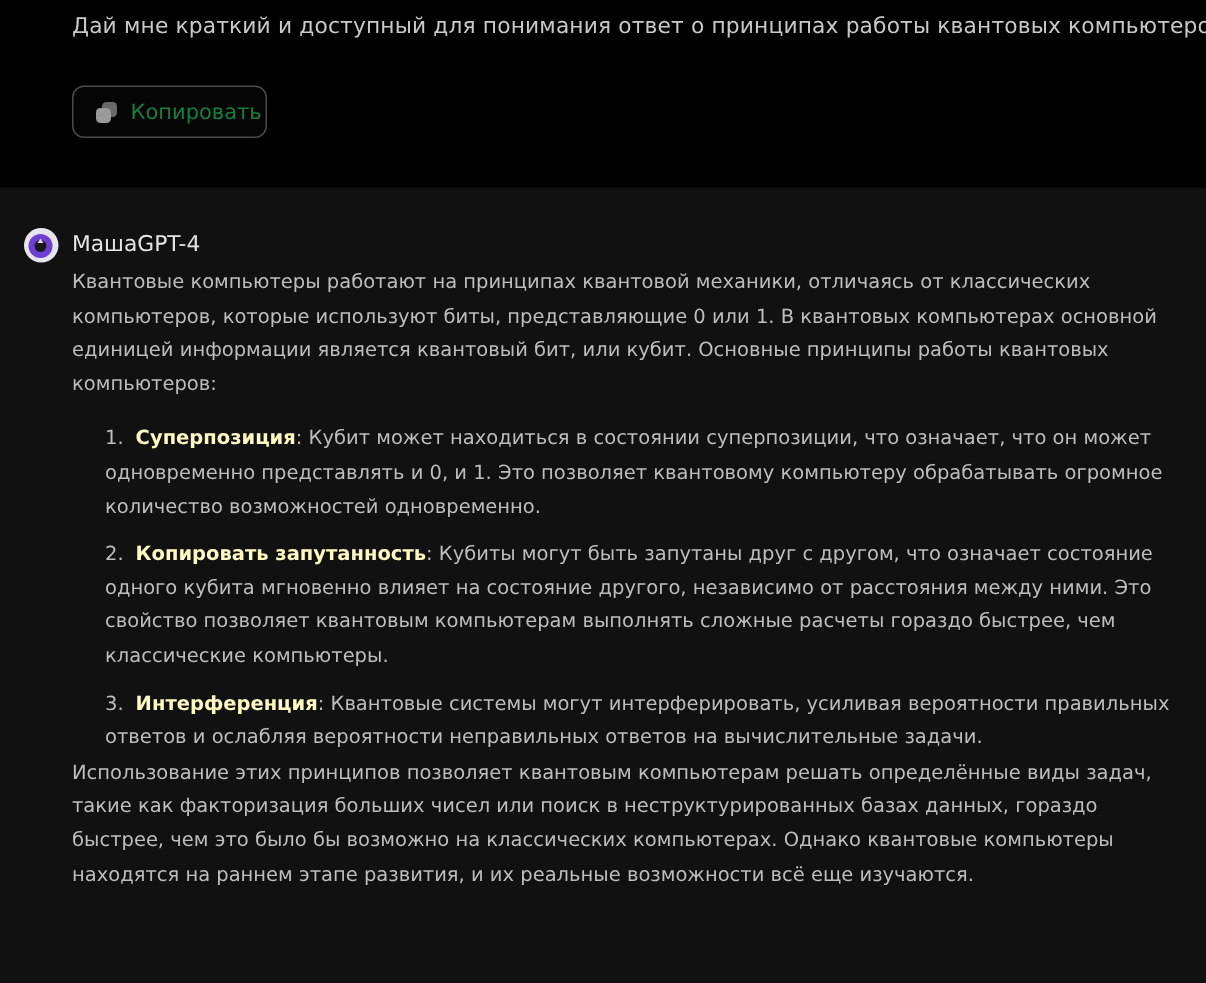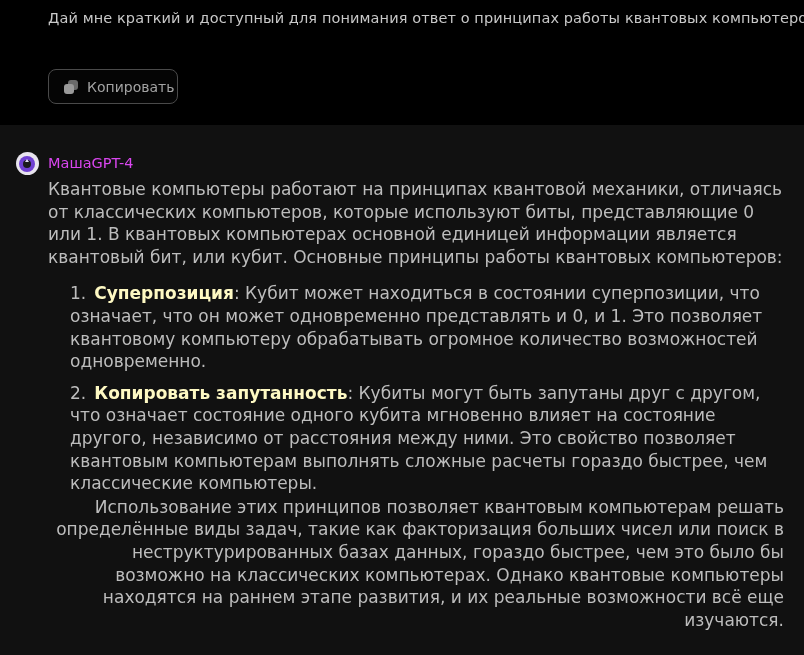--- a/index.html
+++ b/index.html
@@ -18,23 +18,22 @@
     position: absolute; left: 48px; top: 10px;
     font-size: 14.5px; color: #c8c8c8; white-space: nowrap;
     letter-spacing: 0.1px;
   }
   .copy-btn {
     position: absolute; left: 48px; top: 57px;
     width: 130px; height: 35px;
     border: 1px solid #4a4a4a; border-radius: 8px;
     display: flex; align-items: center;
     box-sizing: border-box; padding-left: 14px;
-    color: #a3a3a3; font-size: 14px; cursor: pointer;
+    color: #15803d; font-size: 14px; cursor: pointer;
     background: #050505;
-    margin-top: 12px;
   }
   .copy-icon { position: relative; width: 16px; height: 16px; margin-right: 8px; }
   .copy-icon .a, .copy-icon .b {
     position: absolute; width: 10px; height: 10px; border-radius: 3px; background: #8a8a8a;
   }
   .copy-icon .a { left: 5px; top: 1px; background: #6a6a6a; }
   .copy-icon .b { left: 1px; top: 5px; background: #9a9a9a; }
 
   .bot-block { position: relative; padding-top: 26px; }
   .bot-header { display: flex; align-items: center; height: 24px; padding-left: 16px; }
@@ -48,31 +47,31 @@
   }
   .avatar .core {
     position: absolute; left: 4px; top: 4px; width: 8px; height: 8px; border-radius: 50%;
     background: #1a1a1a;
   }
   .avatar .tip {
     position: absolute; left: 6px; top: 3px; width: 0; height: 0;
     border-left: 2px solid transparent; border-right: 2px solid transparent;
     border-bottom: 3px solid #e0d8f4;
   }
-  .bot-name { font-size: 14.5px; color: #d946ef; }
+  .bot-name { font-size: 14.5px; color: #e5e5e5; }
   .content {
     padding-left: 48px; padding-right: 20px;
-    font-size: 17px; line-height: 22.6px; color: #bdbdbd;
+    font-size: 13px; line-height: 22.6px; color: #bdbdbd;
   }
   .content p { margin: 3px 0 0 0; }
   .list { margin: 14px 0 0 22px; padding: 0; list-style: none; }
   .list li { margin-bottom: 9px; }
   .list li b { color: #fef9c3; font-weight: bold; }
   .list .num { margin-right: 8px; }
-  .outro { margin-top: -8px !important; text-align: right; }
+  .outro { margin-top: -8px !important; }
 </style>
 </head>
 <body>
 
 <div class="user-block">
   <div class="user-text">Дай мне краткий и доступный для понимания ответ о принципах работы квантовых компьютеров</div>
   <div class="copy-btn">
     <span class="copy-icon">
         <span class="a"></span>
         <span class="b"></span>
@@ -93,16 +92,19 @@
   </div>
   <div class="content">
     <p>Квантовые компьютеры работают на принципах квантовой механики, отличаясь от классических компьютеров, которые используют биты, представляющие 0 или 1. В квантовых компьютерах основной единицей информации является квантовый бит, или кубит. Основные принципы работы квантовых компьютеров:</p>
     <ol class="list">
       <li>
         <span class="num">1.</span><b>Суперпозиция</b><span>: Кубит может находиться в состоянии суперпозиции, что означает, что он может одновременно представлять и 0, и 1. Это позволяет квантовому компьютеру обрабатывать огромное количество возможностей одновременно.</span>
       </li>
       <li>
         <span class="num">2.</span><b>Копировать запутанность</b><span>: Кубиты могут быть запутаны друг с другом, что означает состояние одного кубита мгновенно влияет на состояние другого, независимо от расстояния между ними. Это свойство позволяет квантовым компьютерам выполнять сложные расчеты гораздо быстрее, чем классические компьютеры.</span>
       </li>
+      <li>
+        <span class="num">3.</span><b>Интерференция</b><span>: Квантовые системы могут интерферировать, усиливая вероятности правильных ответов и ослабляя вероятности неправильных ответов на вычислительные задачи.</span>
+      </li>
     </ol>
     <p class="outro">Использование этих принципов позволяет квантовым компьютерам решать определённые виды задач, такие как факторизация больших чисел или поиск в неструктурированных базах данных, гораздо быстрее, чем это было бы возможно на классических компьютерах. Однако квантовые компьютеры находятся на раннем этапе развития, и их реальные возможности всё еще изучаются.</p>
   </div>
 </div>
 
 </body></html>

